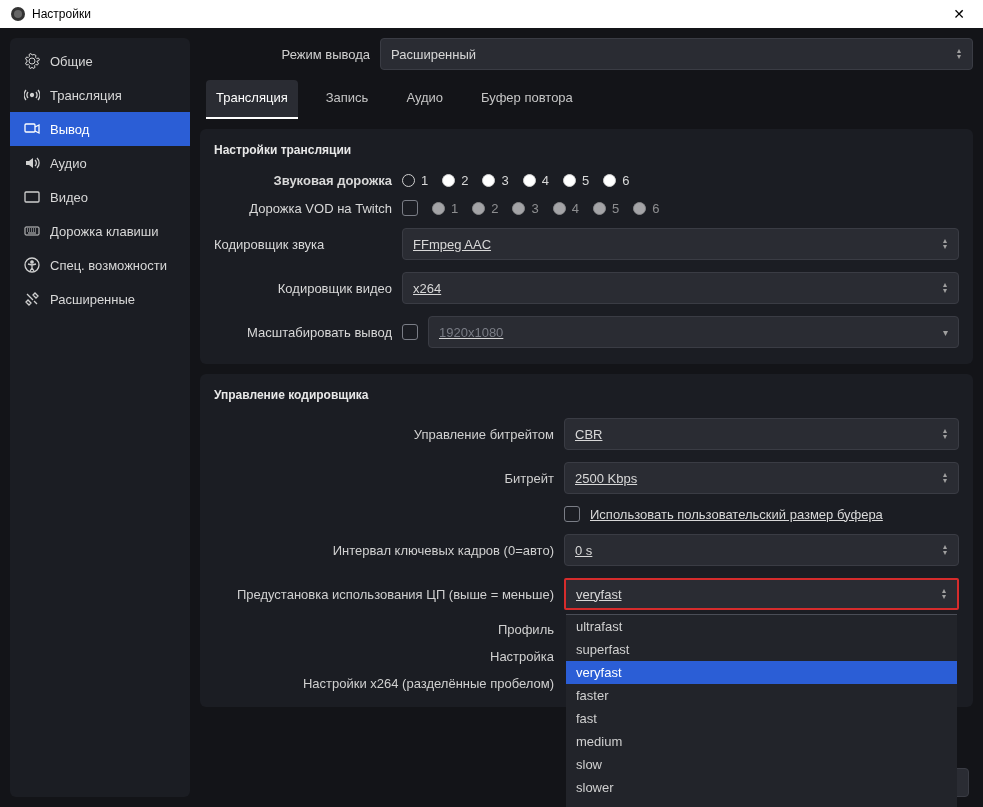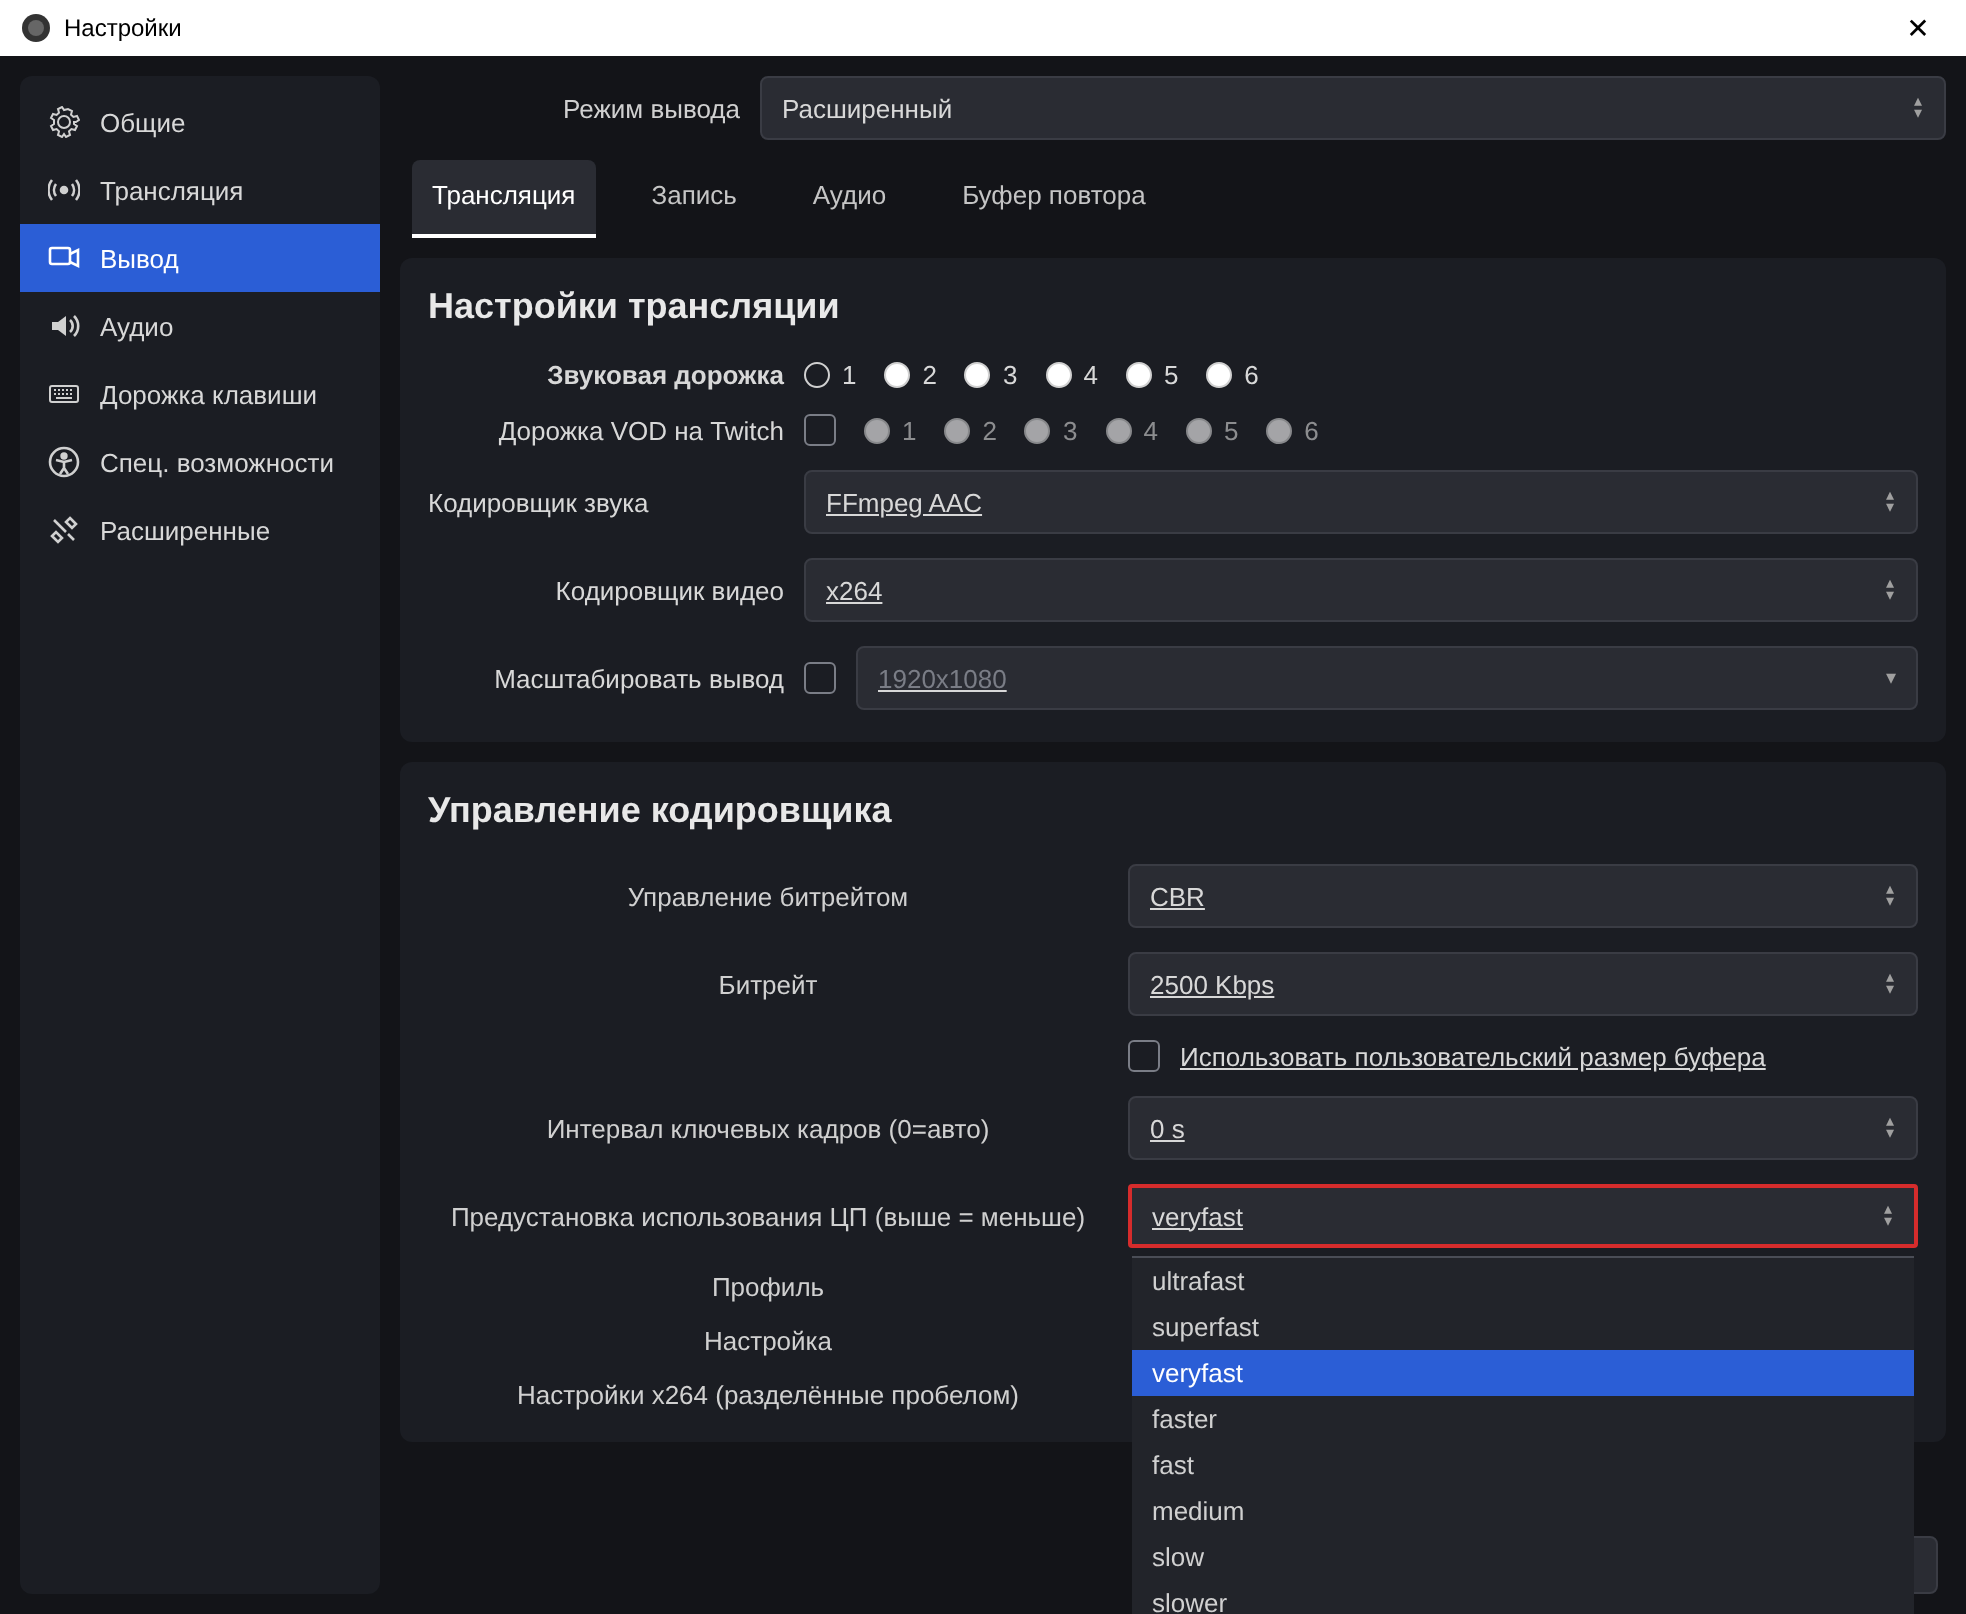--- a/index.html
+++ b/index.html
@@ -28,32 +28,32 @@
 
 .select, .combo { background: #2a2c33; border: 1px solid #3a3c44; border-radius: 4px; height: 32px; display: flex; align-items: center; padding: 0 10px; position: relative; color: #d8d8d8; }
 .select .spin { position: absolute; right: 6px; top: 0; bottom: 0; width: 14px; display: flex; flex-direction: column; justify-content: center; align-items: center; font-size: 8px; line-height: 6px; color: #a0a0a0; cursor: pointer; }
 .select .chev { position: absolute; right: 10px; top: 50%; transform: translateY(-50%); font-size: 10px; color: #a0a0a0; }
 
 .tabs { display: flex; gap: 18px; padding: 0 6px; }
 .tab { padding: 10px 10px 12px; color: #c5c5c5; cursor: pointer; }
 .tab.active { background: #2a2c33; color: #fff; border-bottom: 2px solid #fff; border-radius: 4px 4px 0 0; }
 
 .panel { background: #1b1d23; border-radius: 6px; padding: 14px 14px 16px; display: flex; flex-direction: column; gap: 12px; }
-.panel h3 { font-size: 18px; font-weight: 600; color: #e8e8e8; margin-bottom: 4px; }
+.panel h3 { font-size: 12px; font-weight: 600; color: #e8e8e8; margin-bottom: 4px; }
 
 .radio-row { display: flex; align-items: center; gap: 14px; }
 .radio { display: flex; align-items: center; gap: 6px; cursor: pointer; }
 .radio .dot { width: 13px; height: 13px; border: 1.5px solid #d0d0d0; border-radius: 50%; background: transparent; }
 .radio.selected .dot { background: #fff; }
 .radio.disabled { opacity: 0.6; }
 
 .checkbox { width: 16px; height: 16px; border: 1.5px solid #7a7d86; border-radius: 3px; background: transparent; cursor: pointer; }
 
 .panel .form-row { display: flex; align-items: center; gap: 10px; }
-.panel .form-row .flbl { flex: 0 0 340px; text-align: center; color: #d0d0d0; }
+.panel .form-row .flbl { flex: 0 0 340px; text-align: right; color: #d0d0d0; }
 .panel .form-row .fctl { flex: 1; text-decoration: underline; }
 
 .dropdown-open { position: relative; border: 2px solid #d62c2c; border-radius: 2px; }
 .dropdown-menu { position: absolute; left: 0; right: 0; top: 34px; background: #22242a; border-top: 1px solid #4a4d56; z-index: 50; }
 .dropdown-menu .opt { padding: 4px 10px; cursor: pointer; color: #d0d0d0; font-size: 13px; }
 .dropdown-menu .opt.selected { background: #2b5ed6; color: #fff; }
 
 .footer { position: absolute; right: 14px; bottom: 10px; display: flex; gap: 8px; }
 .btn { background: #2a2c33; border: 1px solid #3a3c44; border-radius: 4px; padding: 6px 16px; color: #d8d8d8; cursor: pointer; }
 
@@ -110,20 +110,28 @@
         <span class="icon">
             <svg viewBox="0 0 16 16" fill="#d0d0d0">
               <path d="M2 6v4h3l4 3V3L5 6H2z"></path>
               <path d="M11 5a4 4 0 010 6M13 3a7 7 0 010 10" fill="none" stroke="#d0d0d0" stroke-width="1.3"></path>
             </svg>
           </span>
         <span>Аудио</span>
       </div>
       <div class="side-item">
         <span class="icon">
+            <svg viewBox="0 0 16 16" fill="none" stroke="#d0d0d0" stroke-width="1.3">
+              <rect x="1" y="3" width="14" height="10" rx="1"></rect>
+            </svg>
+          </span>
+        <span>Видео</span>
+      </div>
+      <div class="side-item">
+        <span class="icon">
             <svg viewBox="0 0 16 16" fill="none" stroke="#d0d0d0" stroke-width="1">
               <rect x="1" y="4" width="14" height="8" rx="1"></rect>
               <path d="M3 6h1M5 6h1M7 6h1M9 6h1M11 6h1M3 8h1M5 8h1M7 8h1M9 8h1M11 8h1M4 10h8"></path>
             </svg>
           </span>
         <span>Дорожка клавиши</span>
       </div>
       <div class="side-item">
         <span class="icon">
             <svg viewBox="0 0 16 16" fill="none" stroke="#d0d0d0" stroke-width="1.3">

